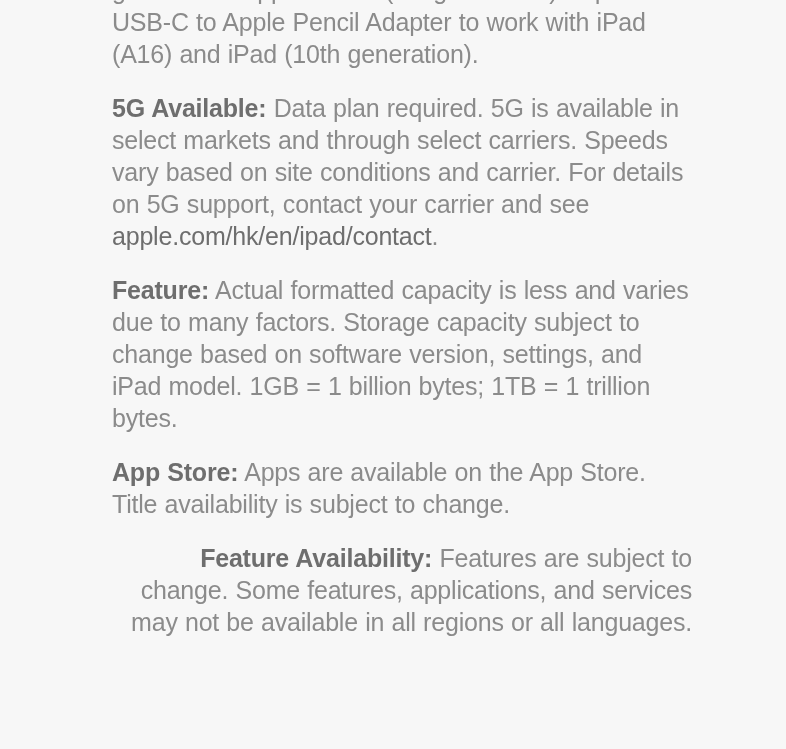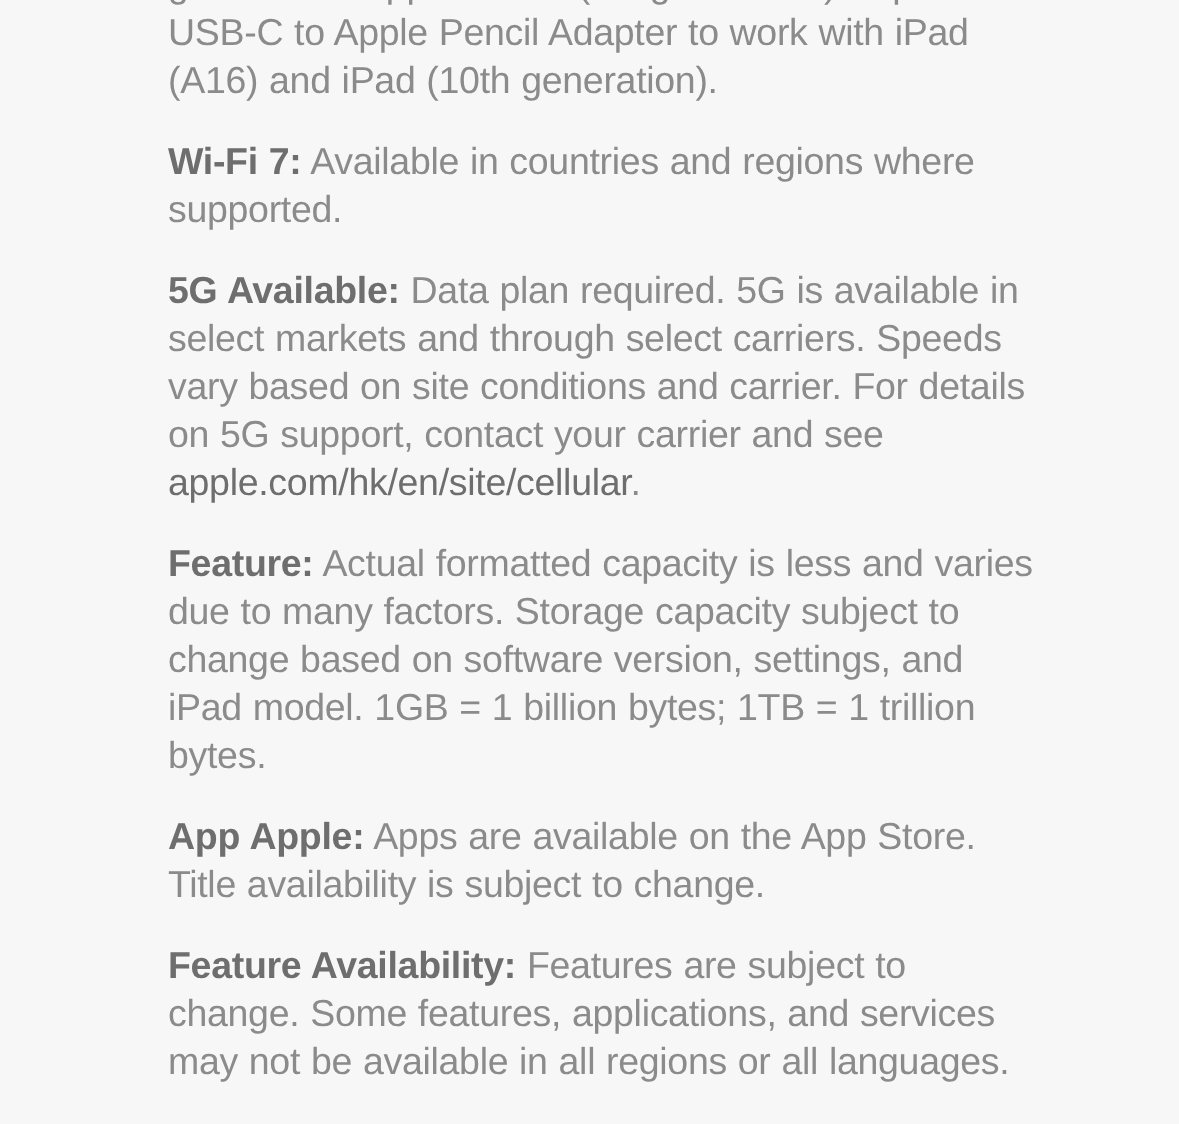--- a/index.html
+++ b/index.html
@@ -30,20 +30,21 @@
   .para {
     color: #8b8b8b;
     font-size: 25px;
     line-height: 32px;
     margin: 0 0 22px 0;
     letter-spacing: -0.2px;
     word-spacing: 0.5px;
   }
   .para:last-child {
     margin-bottom: 0;
+    text-align: right;
   }
   .para b {
     color: #6e6e6e;
     font-weight: bold;
   }
   .para .link {
     color: #6e6e6e;
     font-weight: normal;
   }
   
@@ -54,37 +55,33 @@
 </head>
 <body>
 
 <div class="page">
   <div class="content">
 
     <p class="para clipped">
       <span>generation. Apple Pencil (1st generation) requires USB-C to Apple Pencil Adapter to work with iPad (A16) and iPad (10th generation).</span>
     </p>
 
-    <p class="para">
-      <b>Wi-Fi 7:</b>
-      <span>Available in countries and regions where supported.</span>
-    </p>
 
     <p class="para">
       <b>5G Available:</b>
-      <span>Data plan required. 5G is available in select markets and through select carriers. Speeds vary based on site conditions and carrier. For details on 5G support, contact your carrier and see </span><span class="link">apple.com/hk/en/site/cellular</span><span>.</span>
+      <span>Data plan required. 5G is available in select markets and through select carriers. Speeds vary based on site conditions and carrier. For details on 5G support, contact your carrier and see </span><span class="link">apple.com/hk/en/ipad/contact</span><span>.</span>
     </p>
 
     <p class="para">
       <b>Feature:</b>
       <span>Actual formatted capacity is less and varies due to many factors. Storage capacity subject to change based on software version, settings, and iPad model. 1GB = 1 billion bytes; 1TB = 1 trillion bytes.</span>
     </p>
 
     <p class="para">
-      <b>App Apple:</b>
+      <b>App Store:</b>
       <span>Apps are available on the App Store. Title availability is subject to change.</span>
     </p>
 
     <p class="para">
       <b>Feature Availability:</b>
       <span>Features are subject to change. Some features, applications, and services may not be available in all regions or all languages.</span>
     </p>
 
   </div>
 </div>

